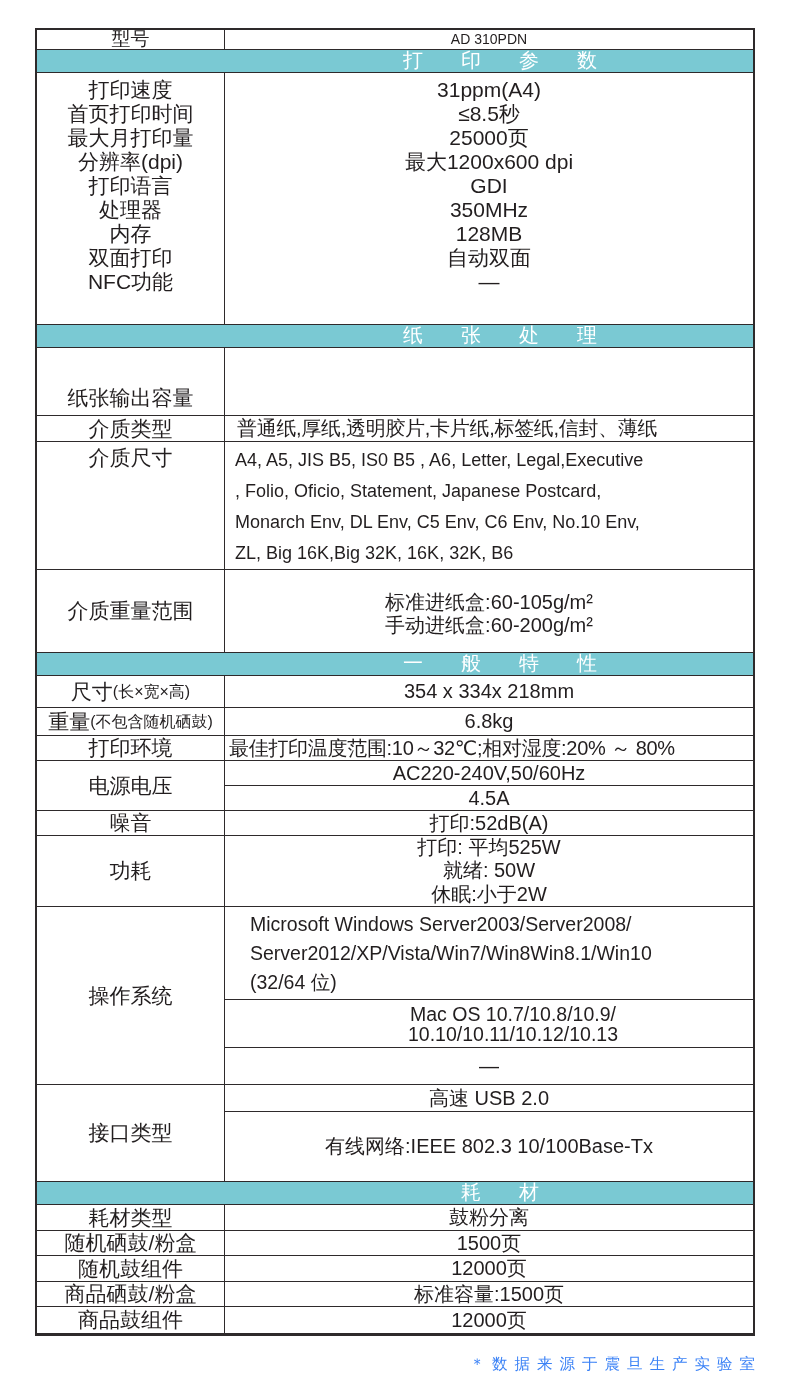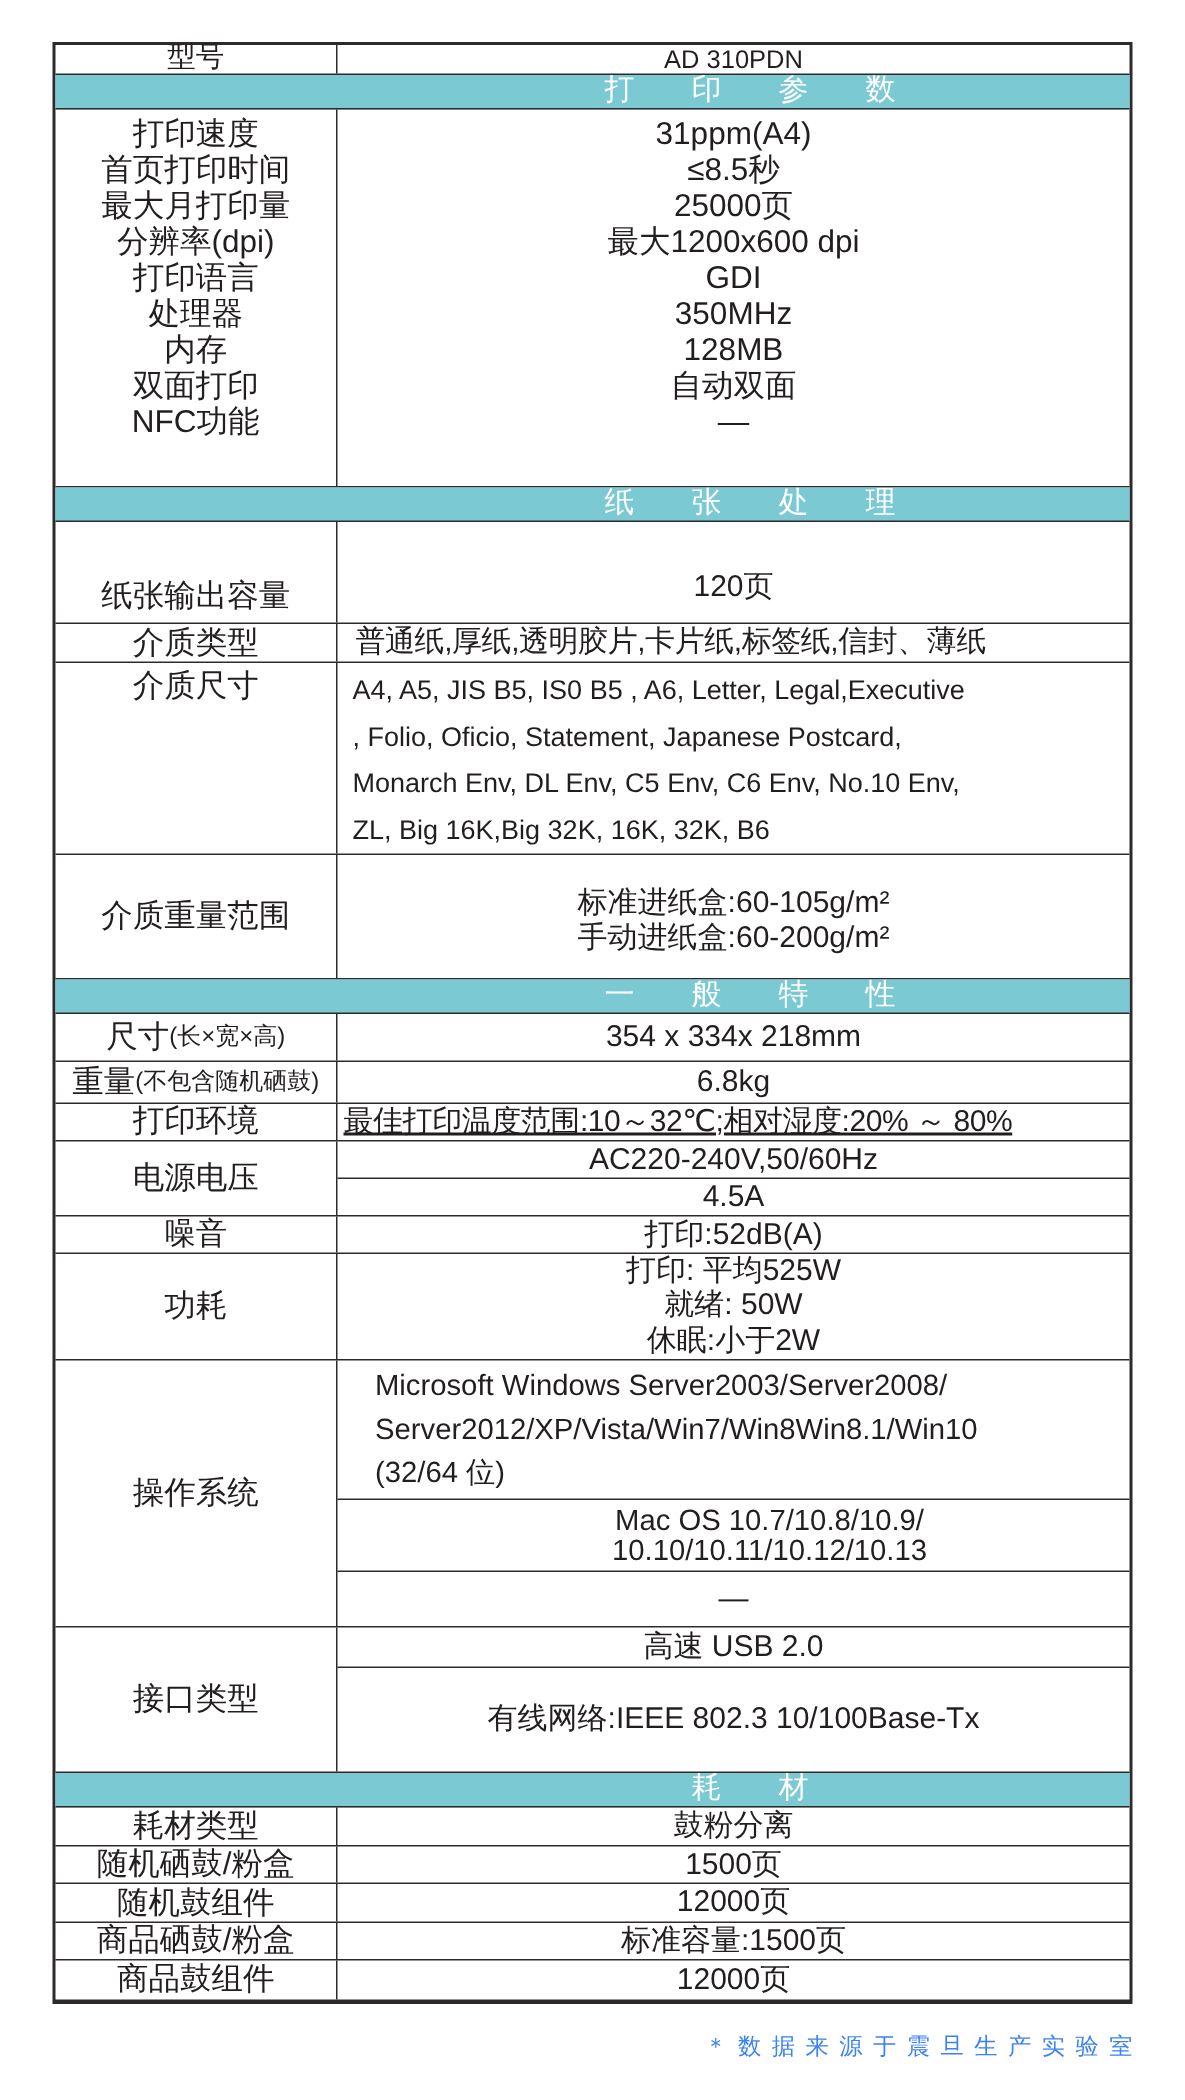--- a/index.html
+++ b/index.html
@@ -59,21 +59,21 @@
     overflow:hidden;
   }
   
   .stack{ display:block; padding-top:5px; }
   .stack > div{ height:24px; line-height:24px; text-align:center; }
   
   .lcell.bottomed{ align-items:flex-end; padding-bottom:6px; }
   .rcell.bottomed{ justify-content:flex-end; padding-bottom:12px; }
   
   .rcell.leftpad{ align-items:flex-start; text-align:left; padding-left:12px; }
-  .rcell.envpad{ align-items:flex-start; text-align:left; padding-left:4px;text-decoration:underline; }
+  .rcell.envpad{ align-items:flex-start; text-align:left; padding-left:4px; }
   
   .rcell.msize{ display:block; text-align:left; padding:3px 4px 0 10px; font-size:18px; }
   .rcell.msize > div{ line-height:31px; }
   
   .rcell.mweight{ padding-top:6px; }
   .rcell.mweight > div{ line-height:23px; }
   
   .rcell.cons > div{ line-height:23.5px; }
   
   .rcell.subs{ display:block; padding:0; }
@@ -103,21 +103,21 @@
     white-space:nowrap;
   }
 </style>
 </head>
 <body>
 
 <div class="t">
 
   <div class="trow" style="height:20px">
     <div class="lcell" style="font-size:19px">型号</div>
-    <div class="rcell" style="font-size:17px">AD 310PDN</div>
+    <div class="rcell" style="font-size:14px">AD 310PDN</div>
   </div>
 
   <div class="band">打印参数</div>
 
   <div class="trow" style="height:252px">
     <div class="lcell stack">
       <div>打印速度</div>
       <div>首页打印时间</div>
       <div>最大月打印量</div>
       <div>分辨率(dpi)</div>
@@ -137,21 +137,20 @@
       <div>128MB</div>
       <div>自动双面</div>
       <div>—</div>
     </div>
   </div>
 
   <div class="band">纸张处理</div>
 
   <div class="trow" style="height:68px">
     <div class="lcell bottomed">纸张输出容量</div>
-    <div class="rcell bottomed">120页</div>
   </div>
 
   <div class="trow" style="height:26px">
     <div class="lcell">介质类型</div>
     <div class="rcell leftpad tight">普通纸,厚纸,透明胶片,卡片纸,标签纸,信封、薄纸</div>
   </div>
 
   <div class="trow" style="height:128px">
     <div class="lcell" style="align-items:flex-start;padding-top:4px">介质尺寸</div>
     <div class="rcell msize">

